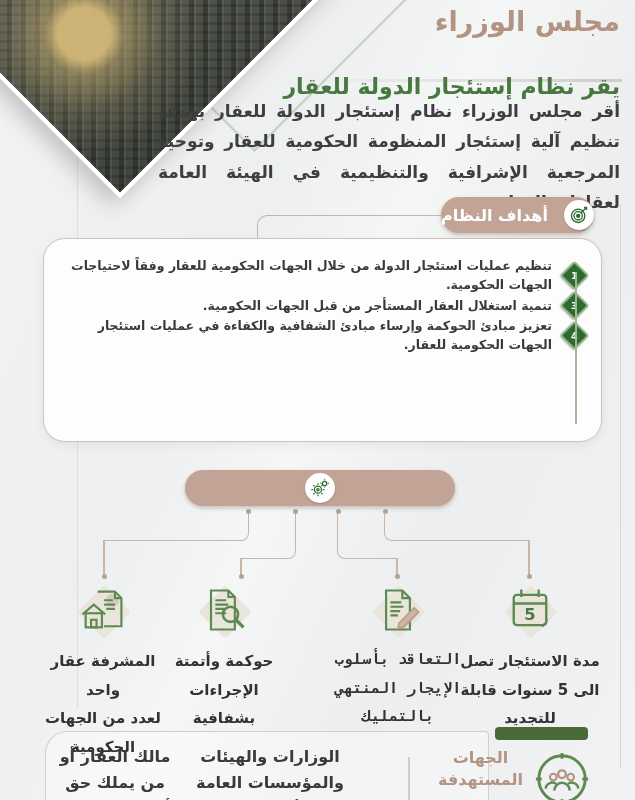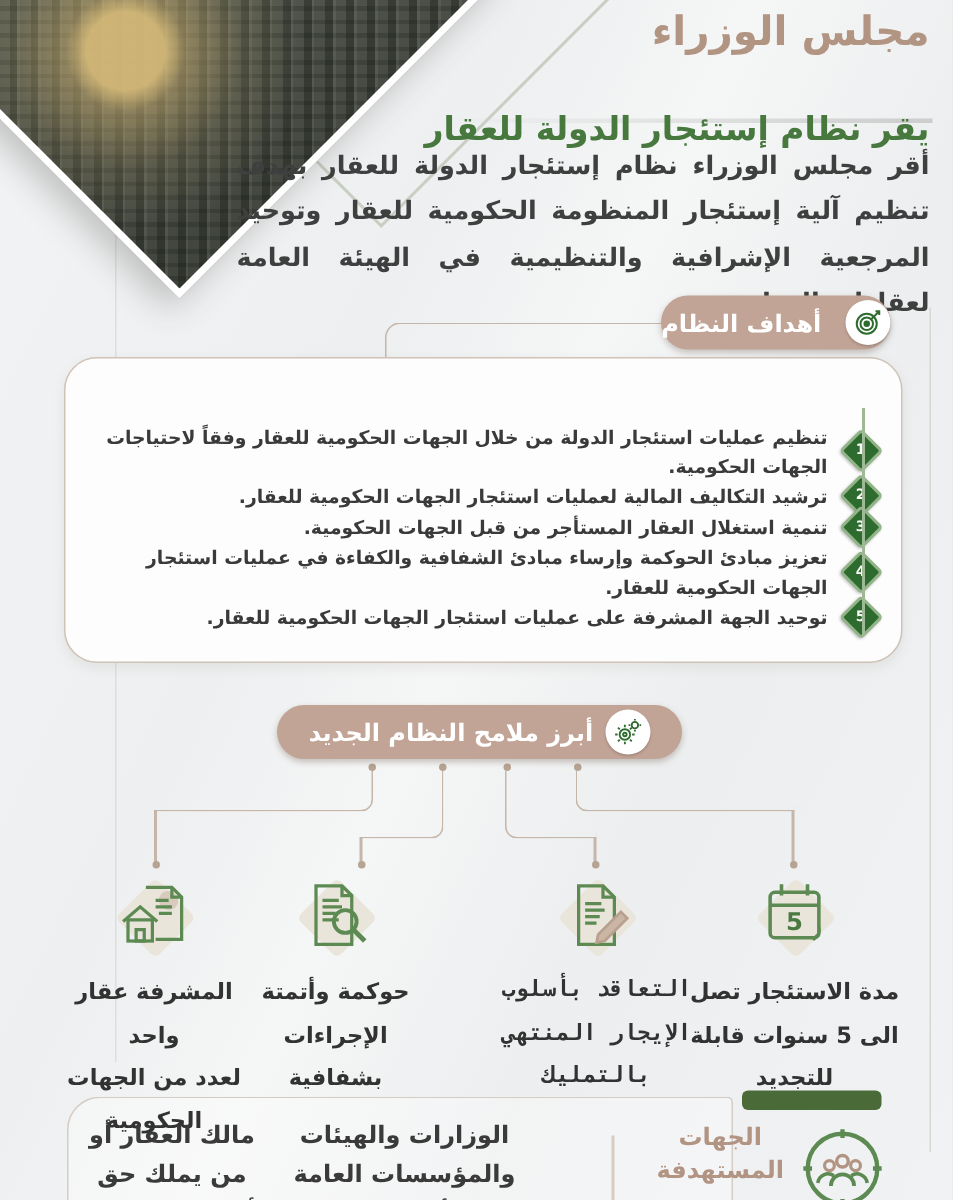--- a/index.html
+++ b/index.html
@@ -58,21 +58,21 @@
     border-left:1.5px solid #c5b6a9;border-top:1.5px solid #c5b6a9;
     border-top-left-radius:10px;z-index:3;
   }
   .dot{width:5px;height:5px;border-radius:50%;background:#b7a392;z-index:4;}
   .seg{z-index:3;}
   
   .obj-box{
     left:43px;top:238px;width:559px;height:204px;box-sizing:border-box;
     background:#fdfdfd;border:1.5px solid #cfc2b6;border-radius:22px;
     box-shadow:0 3px 8px rgba(120,110,100,.10);
-    display:flex;flex-direction:column;justify-content:flex-end;
+    display:flex;flex-direction:column;justify-content:flex-start;
     padding:17px 16px 19px 24px;z-index:5;
   }
   .obj-vline{left:575px;top:272px;width:1.5px;height:152px;background:#9fb996;z-index:5;}
   .obj-row{display:flex;align-items:center;gap:12px;position:relative;z-index:6;}
   .obj-diamond{
     width:17px;height:17px;flex:0 0 auto;transform:rotate(45deg);
     background:#2e6b2e;border:2px solid #93b489;border-radius:3px;
     display:flex;align-items:center;justify-content:center;box-shadow:0 1px 2px rgba(0,0,0,.25);
   }
   .obj-num{transform:rotate(-45deg);color:#fff;font-size:9.5px;font-weight:bold;line-height:1;}
@@ -139,56 +139,43 @@
 
   <div class="abs obj-box">
     <div class="obj-row">
       <span class="obj-diamond">
           <span class="obj-num">1</span>
         </span>
       <span class="obj-text">تنظيم عمليات استئجار الدولة من خلال الجهات الحكومية للعقار وفقاً لاحتياجات الجهات الحكومية.</span>
     </div>
     <div class="obj-row">
       <span class="obj-diamond">
-          <span class="obj-num">2</span>
-        </span>
-      <span class="obj-text">ترشيد التكاليف المالية لعمليات استئجار الجهات الحكومية للعقار.</span>
-    </div>
-    <div class="obj-row">
-      <span class="obj-diamond">
           <span class="obj-num">3</span>
         </span>
       <span class="obj-text">تنمية استغلال العقار المستأجر من قبل الجهات الحكومية.</span>
     </div>
     <div class="obj-row">
       <span class="obj-diamond">
           <span class="obj-num">4</span>
         </span>
       <span class="obj-text">تعزيز مبادئ الحوكمة وإرساء مبادئ الشفافية والكفاءة في عمليات استئجار الجهات الحكومية للعقار.</span>
-    </div>
-    <div class="obj-row">
-      <span class="obj-diamond">
-          <span class="obj-num">5</span>
-        </span>
-      <span class="obj-text">توحيد الجهة المشرفة على عمليات استئجار الجهات الحكومية للعقار.</span>
     </div>
   </div>
   <div class="abs obj-vline"></div>
 
   <div class="abs pill pill-feat">
     <span class="pill-icon-circle">
       <svg width="20" height="20" viewBox="0 0 24 24" fill="none" stroke="#2e6b2e" stroke-width="1.5">
         <circle cx="9.5" cy="14" r="4.2"></circle>
           <circle cx="9.5" cy="14" r="1.4"></circle>
         <path d="M9.5 8.2v-2 M9.5 19.8v2 M3.7 14h-2 M15.3 14h2 M5.4 9.9l-1.4-1.4 M13.6 18.1l1.4 1.4 M5.4 18.1l-1.4 1.4 M13.6 9.9l1.4-1.4"></path>
         <circle cx="17.5" cy="6.5" r="2.6"></circle>
         <path d="M17.5 2.8v-1.3 M17.5 10.2v1.3 M13.8 6.5h-1.3 M21.2 6.5h1.3"></path>
       </svg>
     </span>
-    <span class="pill-label">أبرز ملامح النظام الجديد</span>
   </div>
 
   <div class="abs dot" style="left:245.5px;top:509px;"></div>
   <div class="abs dot" style="left:292.5px;top:509px;"></div>
   <div class="abs dot" style="left:335.5px;top:509px;"></div>
   <div class="abs dot" style="left:382.5px;top:509px;"></div>
 
   <div class="abs seg" style="left:103px;top:514px;width:145px;height:26px;border-right:1.5px solid #c5b6a9;border-bottom:1.5px solid #c5b6a9;border-bottom-right-radius:8px;"></div>
   <div class="abs seg" style="left:103px;top:540px;width:1.5px;height:36px;background:#c5b6a9;"></div>
 

